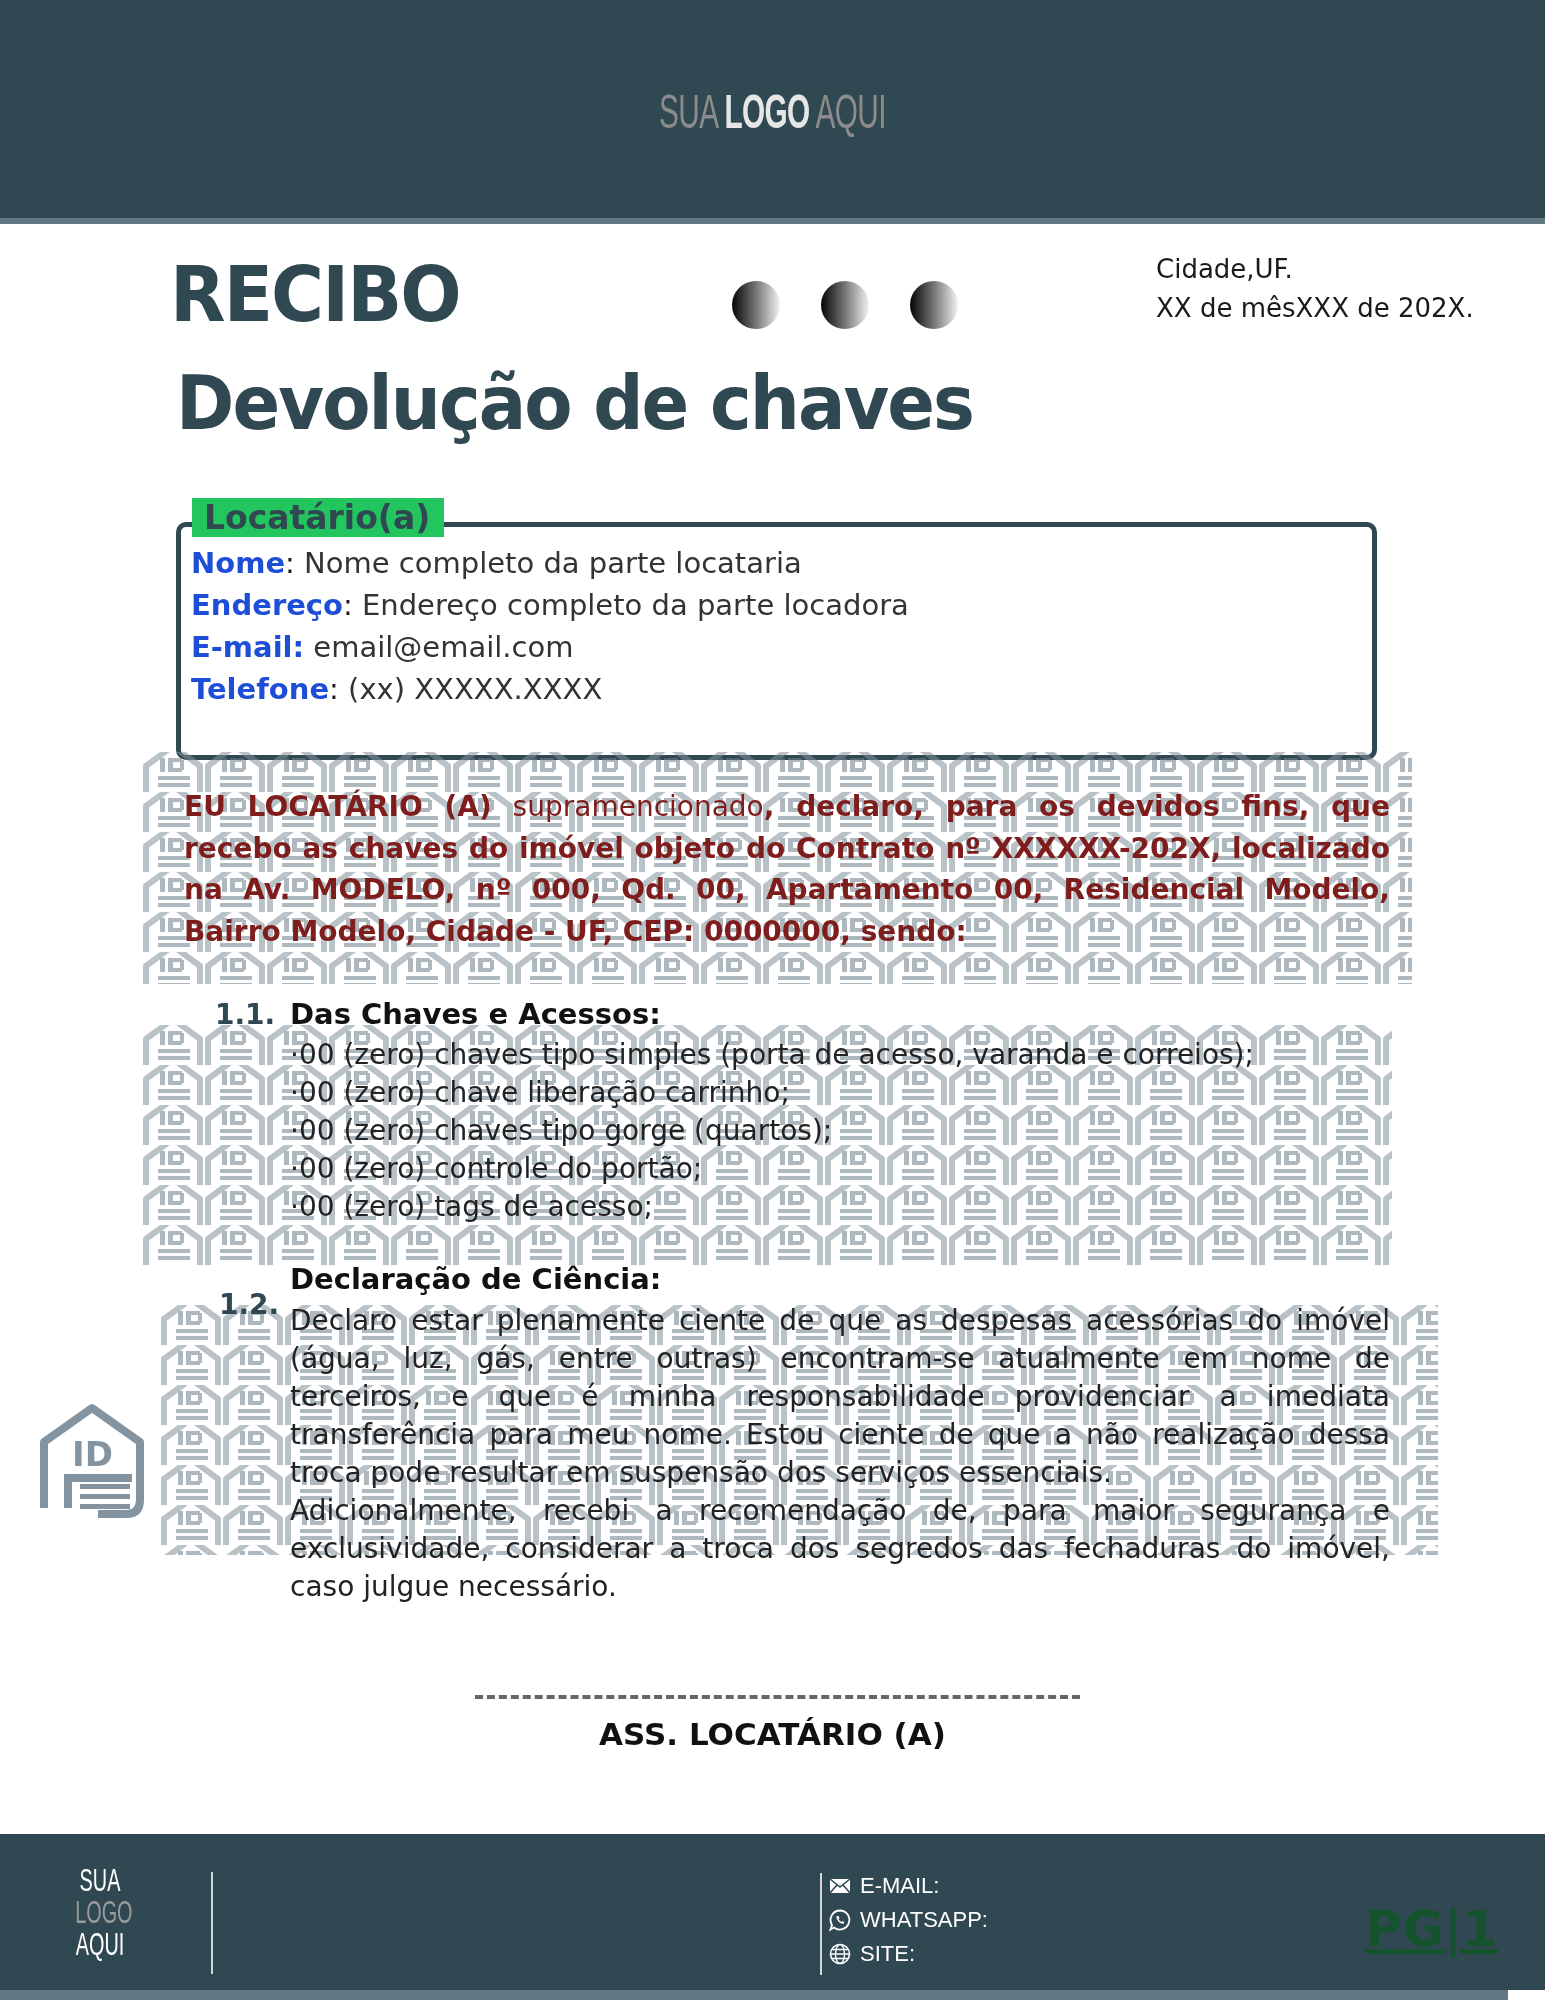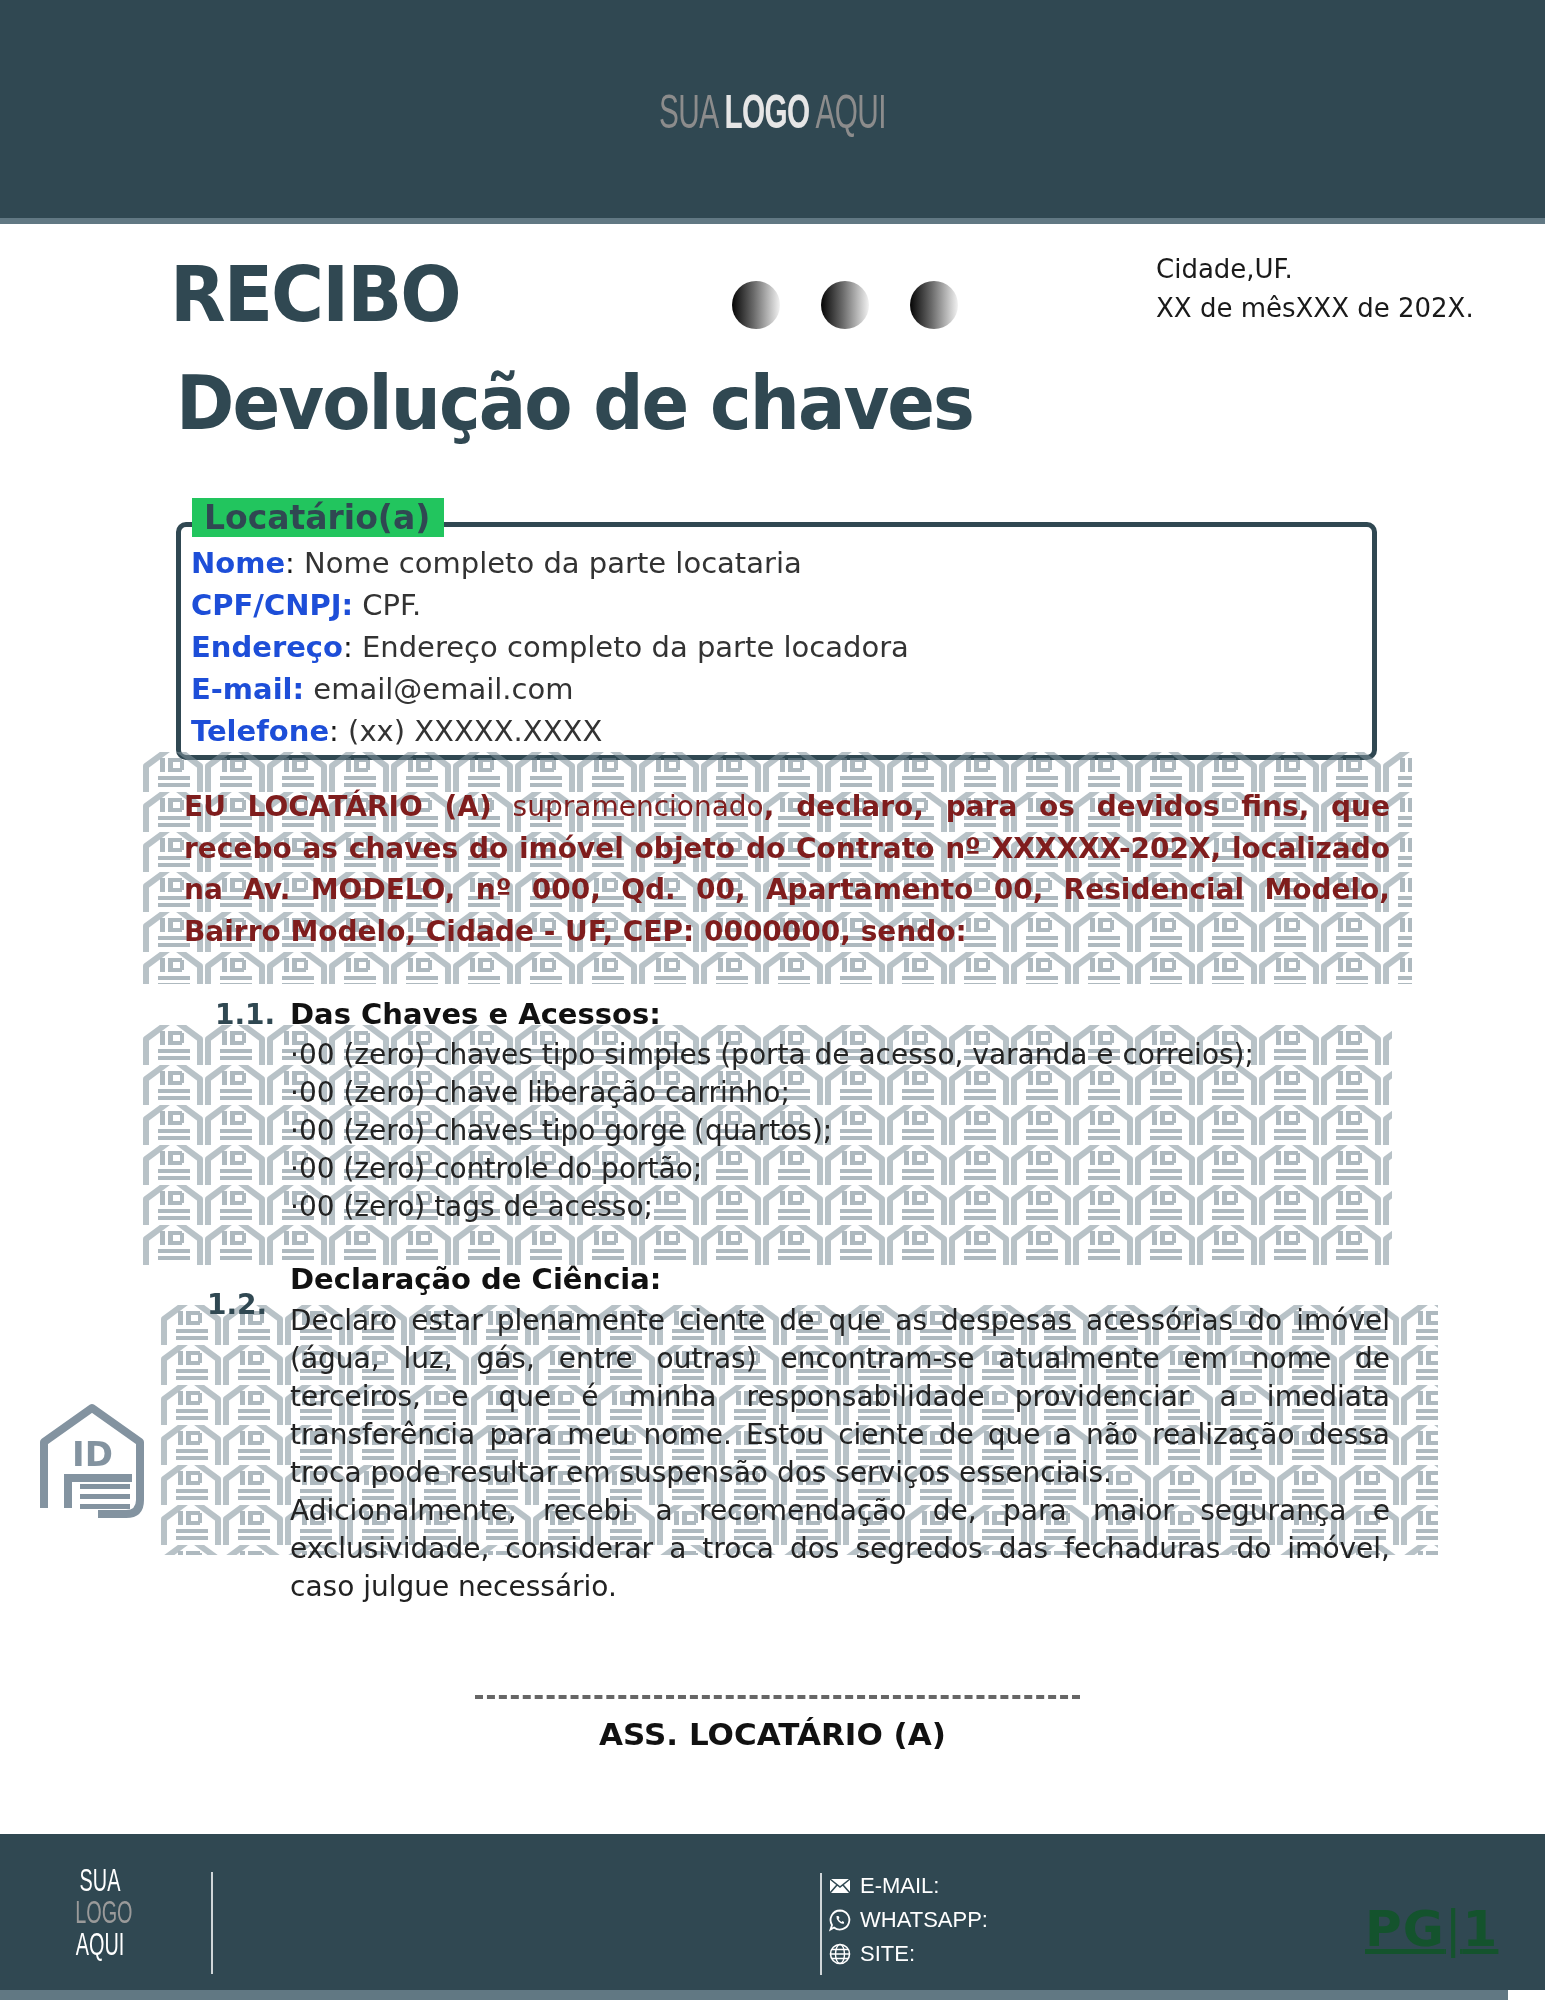--- a/index.html
+++ b/index.html
@@ -96,21 +96,20 @@
 <div class="place-date">
   <div>Cidade,UF.</div>
   <div>XX de mêsXXX de 202X.</div>
 </div>
 <div class="subtitle">Devolução de chaves</div>
 
 <div class="tenant-box"></div>
 <div class="tenant-legend">Locatário(a)</div>
 <div class="tenant-rows">
   <div><b>Nome</b><span>: </span><span class="val">Nome completo da parte locataria</span></div>
-  <div><b>CPF/CNPJ:</b><span> </span><span class="val">CPF.</span></div>
   <div><b>Endereço</b><span>: </span><span class="val">Endereço completo da parte locadora</span></div>
   <div><b>E-mail:</b><span> </span><span class="val">email@email.com</span></div>
   <div><b>Telefone</b><span>: </span><span class="val">(xx) XXXXX.XXXX</span></div>
 </div>
 
 <svg width="0" height="0" style="position:absolute">
   <defs>
     <pattern id="idhouse" x="0" y="0" width="62" height="40" patternUnits="userSpaceOnUse">
       <g fill="none" stroke="#7f919b" stroke-width="6" stroke-linejoin="round">
         <path d="M4 46 L4 14 L31 -6 L58 14 L58 46"></path>
@@ -152,21 +151,21 @@
 <div class="sec-title" style="left:290px; top:997px;">Das Chaves e Acessos:</div>
 <div class="key-list">
   <div>·00 (zero) chaves tipo simples (porta de acesso, varanda e correios);</div>
   <div>·00 (zero) chave liberação carrinho;</div>
   <div>·00 (zero) chaves tipo gorge (quartos);</div>
   <div>·00 (zero) controle do portão;</div>
   <div>·00 (zero) tags de acesso;</div>
 </div>
 
 <div class="sec-title" style="left:290px; top:1262px;">Declaração de Ciência:</div>
-<div class="sec-num" style="left:207px; top:1288px;">1.2.</div>
+<div class="sec-num" style="left:219px; top:1288px;">1.2.</div>
 <div class="decl">
   <div>Declaro estar plenamente ciente de que as despesas acessórias do imóvel (água, luz, gás, entre outras) encontram-se atualmente em nome de terceiros, e que é minha responsabilidade providenciar a imediata transferência para meu nome. Estou ciente de que a não realização dessa troca pode resultar em suspensão dos serviços essenciais.</div>
   <div>Adicionalmente, recebi a recomendação de, para maior segurança e exclusividade, considerar a troca dos segredos das fechaduras do imóvel, caso julgue necessário.</div>
 </div>
 
 <svg class="id-logo" viewBox="0 0 108 120">
   <path d="M6 106 L6 40 L54 6 L102 40 L102 98 Q102 112 88 112 L60 112" fill="none" stroke="#8393a0" stroke-width="8" stroke-linejoin="round"></path>
   <path d="M30 106 L30 76 L94 76" fill="none" stroke="#8393a0" stroke-width="8"></path>
   <text x="34" y="64" font-family="DejaVu Sans, sans-serif" font-weight="bold" font-size="34" fill="#8393a0">ID</text>
   <rect x="42" y="82" width="50" height="5" fill="#8393a0"></rect>

